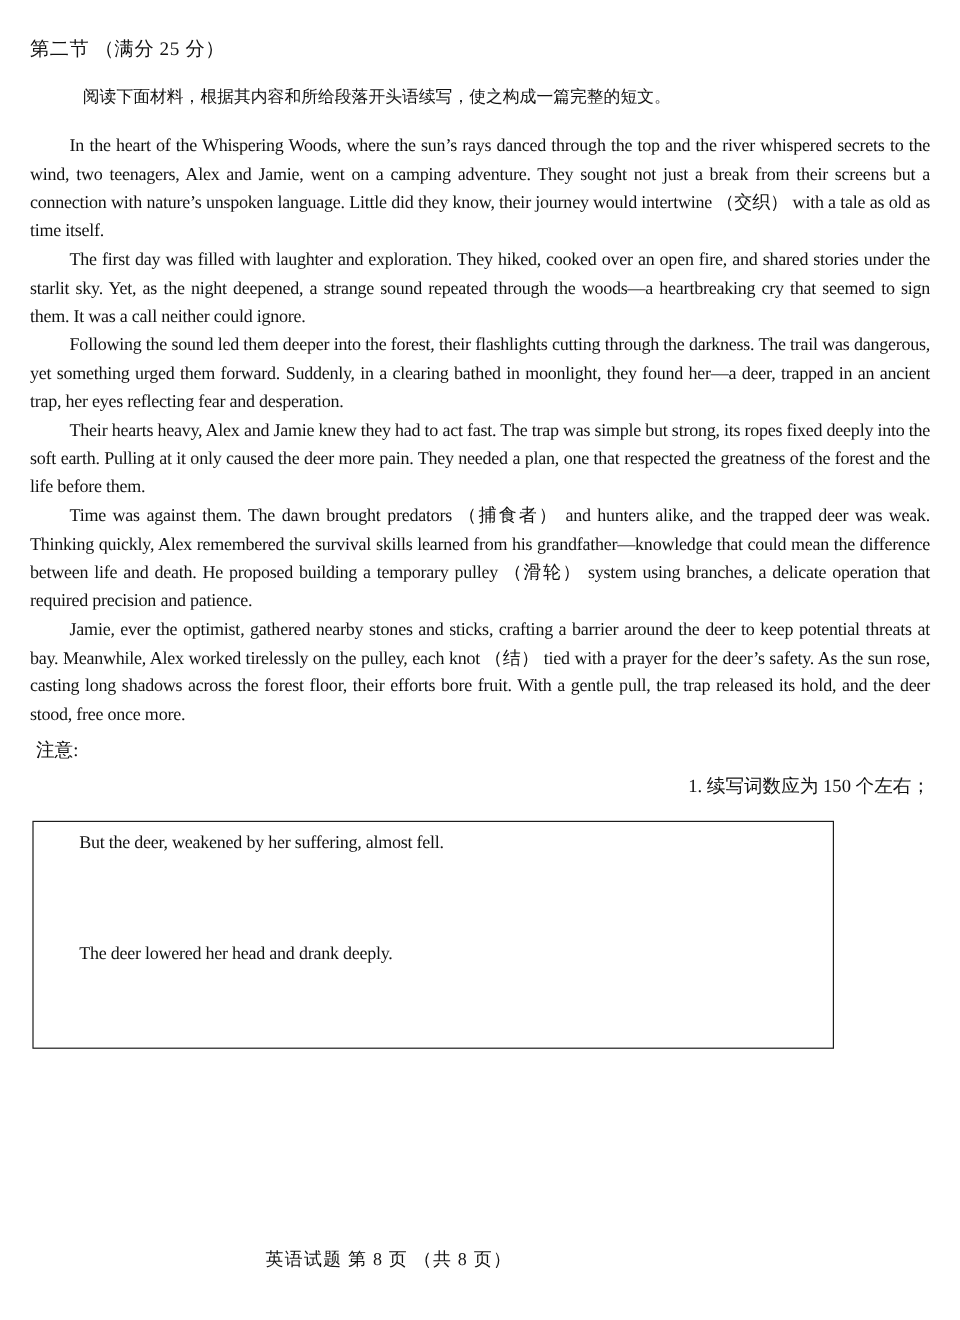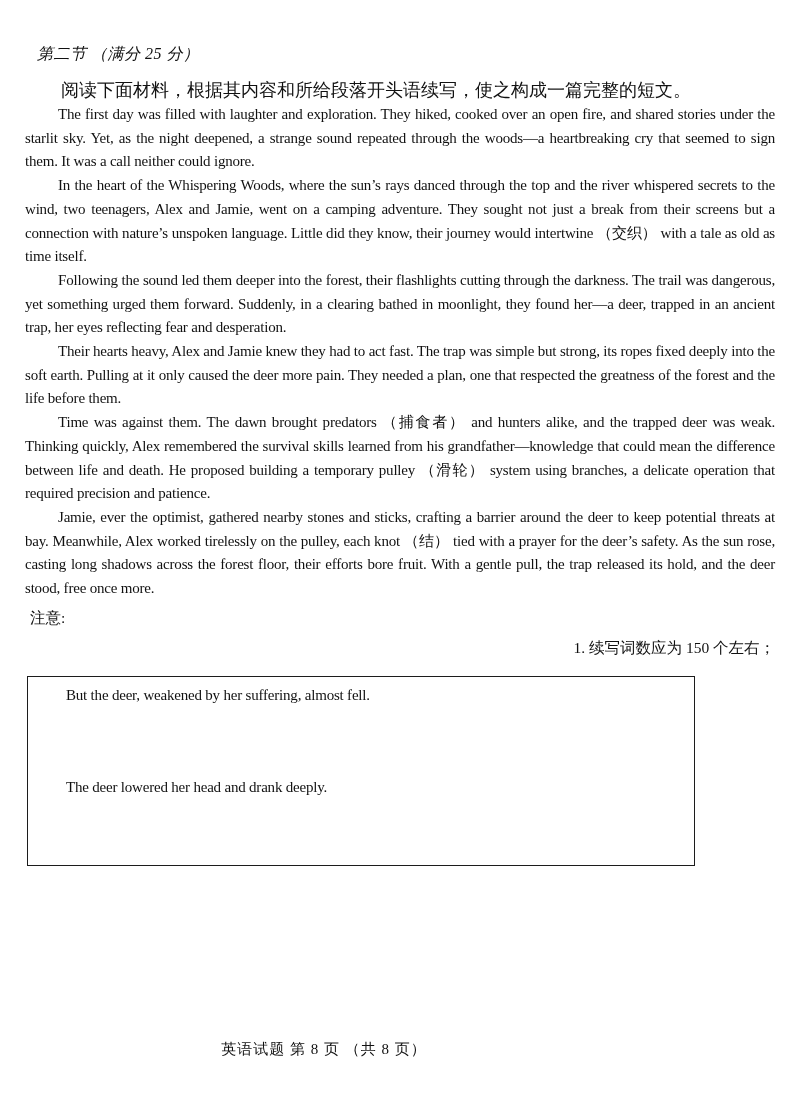--- a/index.html
+++ b/index.html
@@ -14,28 +14,27 @@
     font-family: "Liberation Serif", "DejaVu Serif", serif;
     color: #111;
     overflow: hidden;
   }
   .content {
     padding: 30px 25px 0 25px;
   }
   .section-title {
     font-size: 16px;
     line-height: 23px;
-    margin: 12px;
+    margin: 0;
     letter-spacing: 0.5px;
-    font-style: italic;
   }
   .instruction {
-    font-size: 18px;
+    font-size: 14px;
     line-height: 26px;
-    margin: 0;
+    margin: 16px;
     text-indent: 2em;
   }
   .story p {
     margin: 0;
     font-size: 15px;
     line-height: 23.7px;
     letter-spacing: -0.2px;
     text-align: justify;
     text-indent: 2.2em;
   }
@@ -81,22 +80,22 @@
 </head>
 <body>
 
 <div class="content">
 
   <p class="section-title">第二节 （满分 25 分）</p>
 
   <p class="instruction">阅读下面材料，根据其内容和所给段落开头语续写，使之构成一篇完整的短文。</p>
 
   <div class="story">
+    <p>In the heart of the Whispering Woods, where the sun’s rays danced through the top and the river whispered secrets to the wind, two teenagers, Alex and Jamie, went on a camping adventure. They sought not just a break from their screens but a connection with nature’s unspoken language. Little did they know, their journey would intertwine （交织） with a tale as old as time itself.</p>
     <p>The first day was filled with laughter and exploration. They hiked, cooked over an open fire, and shared stories under the starlit sky. Yet, as the night deepened, a strange sound repeated through the woods—a heartbreaking cry that seemed to sign them. It was a call neither could ignore.</p>
-    <p>In the heart of the Whispering Woods, where the sun’s rays danced through the top and the river whispered secrets to the wind, two teenagers, Alex and Jamie, went on a camping adventure. They sought not just a break from their screens but a connection with nature’s unspoken language. Little did they know, their journey would intertwine （交织） with a tale as old as time itself.</p>
     <p>Following the sound led them deeper into the forest, their flashlights cutting through the darkness. The trail was dangerous, yet something urged them forward. Suddenly, in a clearing bathed in moonlight, they found her—a deer, trapped in an ancient trap, her eyes reflecting fear and desperation.</p>
     <p>Their hearts heavy, Alex and Jamie knew they had to act fast. The trap was simple but strong, its ropes fixed deeply into the soft earth. Pulling at it only caused the deer more pain. They needed a plan, one that respected the greatness of the forest and the life before them.</p>
     <p>Time was against them. The dawn brought predators （捕食者） and hunters alike, and the trapped deer was weak. Thinking quickly, Alex remembered the survival skills learned from his grandfather—knowledge that could mean the difference between life and death. He proposed building a temporary pulley （滑轮） system using branches, a delicate operation that required precision and patience.</p>
     <p>Jamie, ever the optimist, gathered nearby stones and sticks, crafting a barrier around the deer to keep potential threats at bay. Meanwhile, Alex worked tirelessly on the pulley, each knot （结） tied with a prayer for the deer’s safety. As the sun rose, casting long shadows across the forest floor, their efforts bore fruit. With a gentle pull, the trap released its hold, and the deer stood, free once more.</p>
   </div>
 
   <p class="notes-label">注意:</p>
 
   <p class="note-item">1. 续写词数应为 150 个左右；</p>
 

